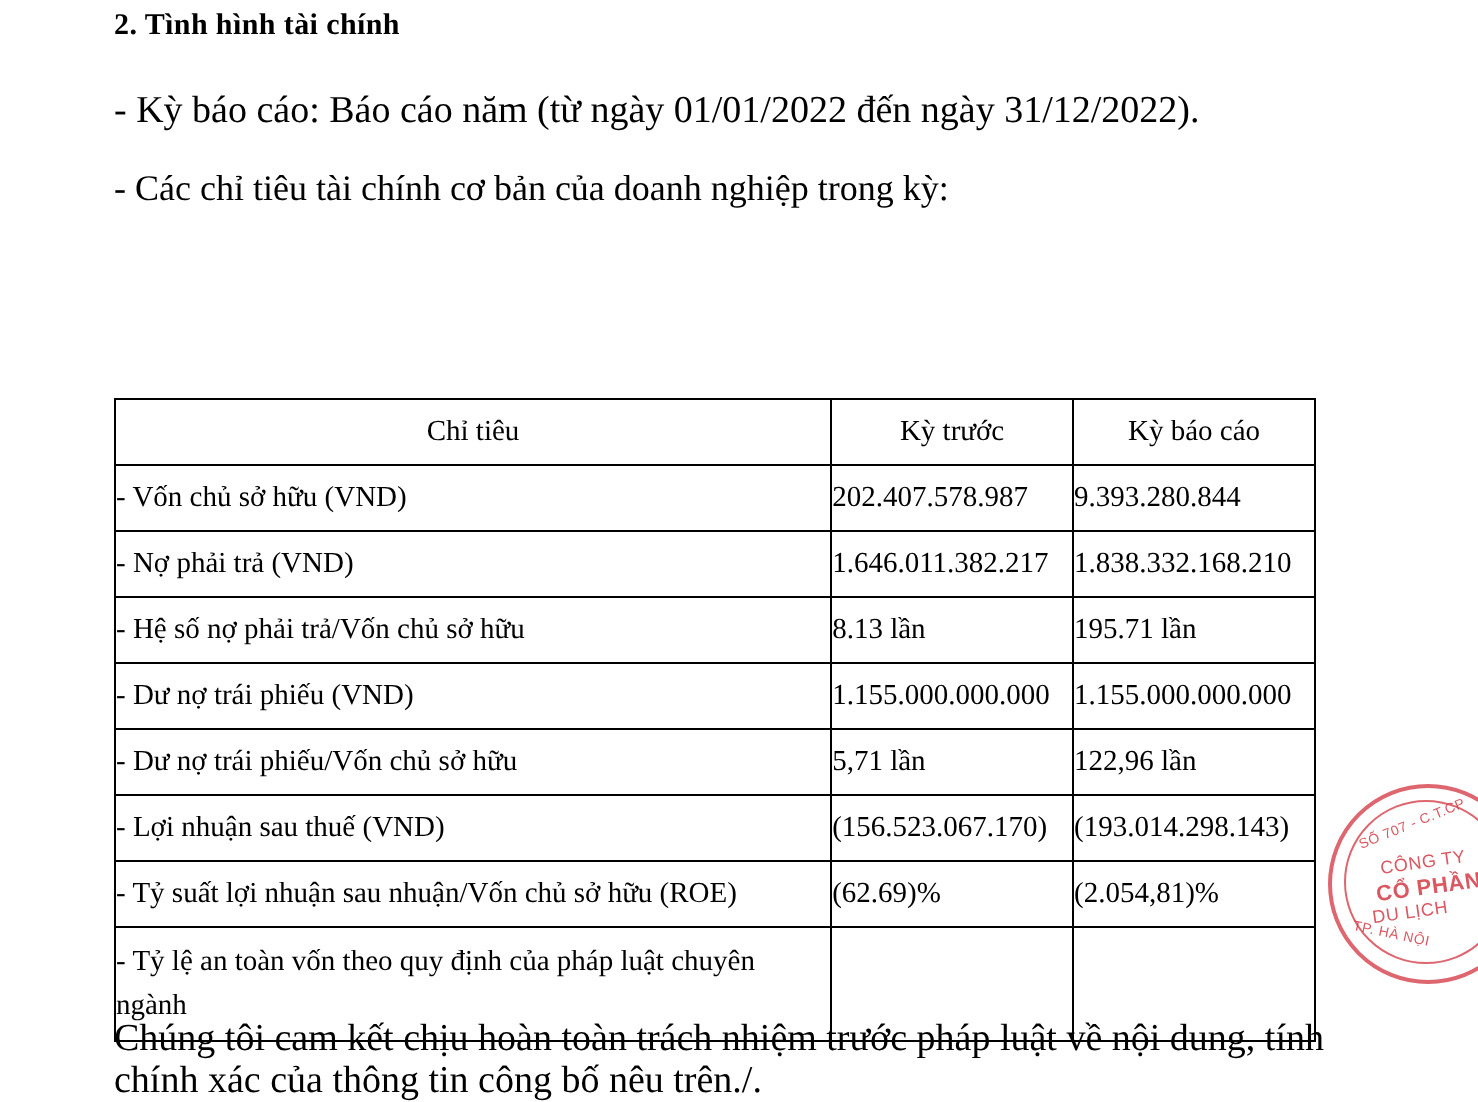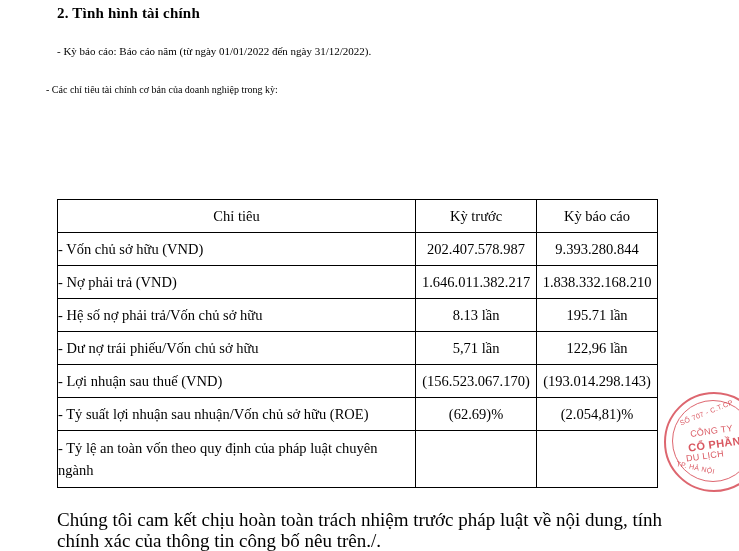--- a/index.html
+++ b/index.html
@@ -25,27 +25,27 @@
     left: 57px;
     top: 5px;
     font-size: 15px;
     font-weight: bold;
     letter-spacing: 0.2px;
   }
   .line-period {
     position: absolute;
     left: 57px;
     top: 45px;
-    font-size: 11px;
+    font-size: 19px;
   }
   .line-indicators {
     position: absolute;
-    left: 46px;
+    left: 57px;
     top: 84px;
-    font-size: 10px;
+    font-size: 18px;
   }
   table.fin {
     position: absolute;
     left: 57px;
     top: 199px;
     border-collapse: collapse;
     width: 601px;
     font-size: 14.5px;
   }
   table.fin th, table.fin td {
@@ -70,21 +70,21 @@
     margin-left: 20px;
   }
   td.label.two-line {
     height: 50px;
     line-height: 22px;
     padding-top: 3px;
     padding-bottom: 3px;
     vertical-align: middle;
   }
   td.num {
-    text-align: center;
+    text-align: left;
     padding: 0 5px 0 2px;
     height: 32px;
     white-space: nowrap;
   }
   .footer-note {
     position: absolute;
     left: 57px;
     top: 509px;
     width: 615px;
     font-size: 19px;
@@ -179,20 +179,25 @@
       </tr>
       <tr>
         <td class="label">- Nợ phải trả (VND)</td>
         <td class="num">1.646.011.382.217</td>
         <td class="num">1.838.332.168.210</td>
       </tr>
       <tr>
         <td class="label">- Hệ số nợ phải trả/Vốn chủ sở hữu</td>
         <td class="num">8.13 lần</td>
         <td class="num">195.71 lần</td>
+      </tr>
+      <tr>
+        <td class="label">- Dư nợ trái phiếu (VND)</td>
+        <td class="num">1.155.000.000.000</td>
+        <td class="num">1.155.000.000.000</td>
       </tr>
       <tr>
         <td class="label">- Dư nợ trái phiếu/Vốn chủ sở hữu</td>
         <td class="num">5,71 lần</td>
         <td class="num">122,96 lần</td>
       </tr>
       <tr>
         <td class="label">- Lợi nhuận sau thuế (VND)</td>
         <td class="num">(156.523.067.170)</td>
         <td class="num">(193.014.298.143)</td>

